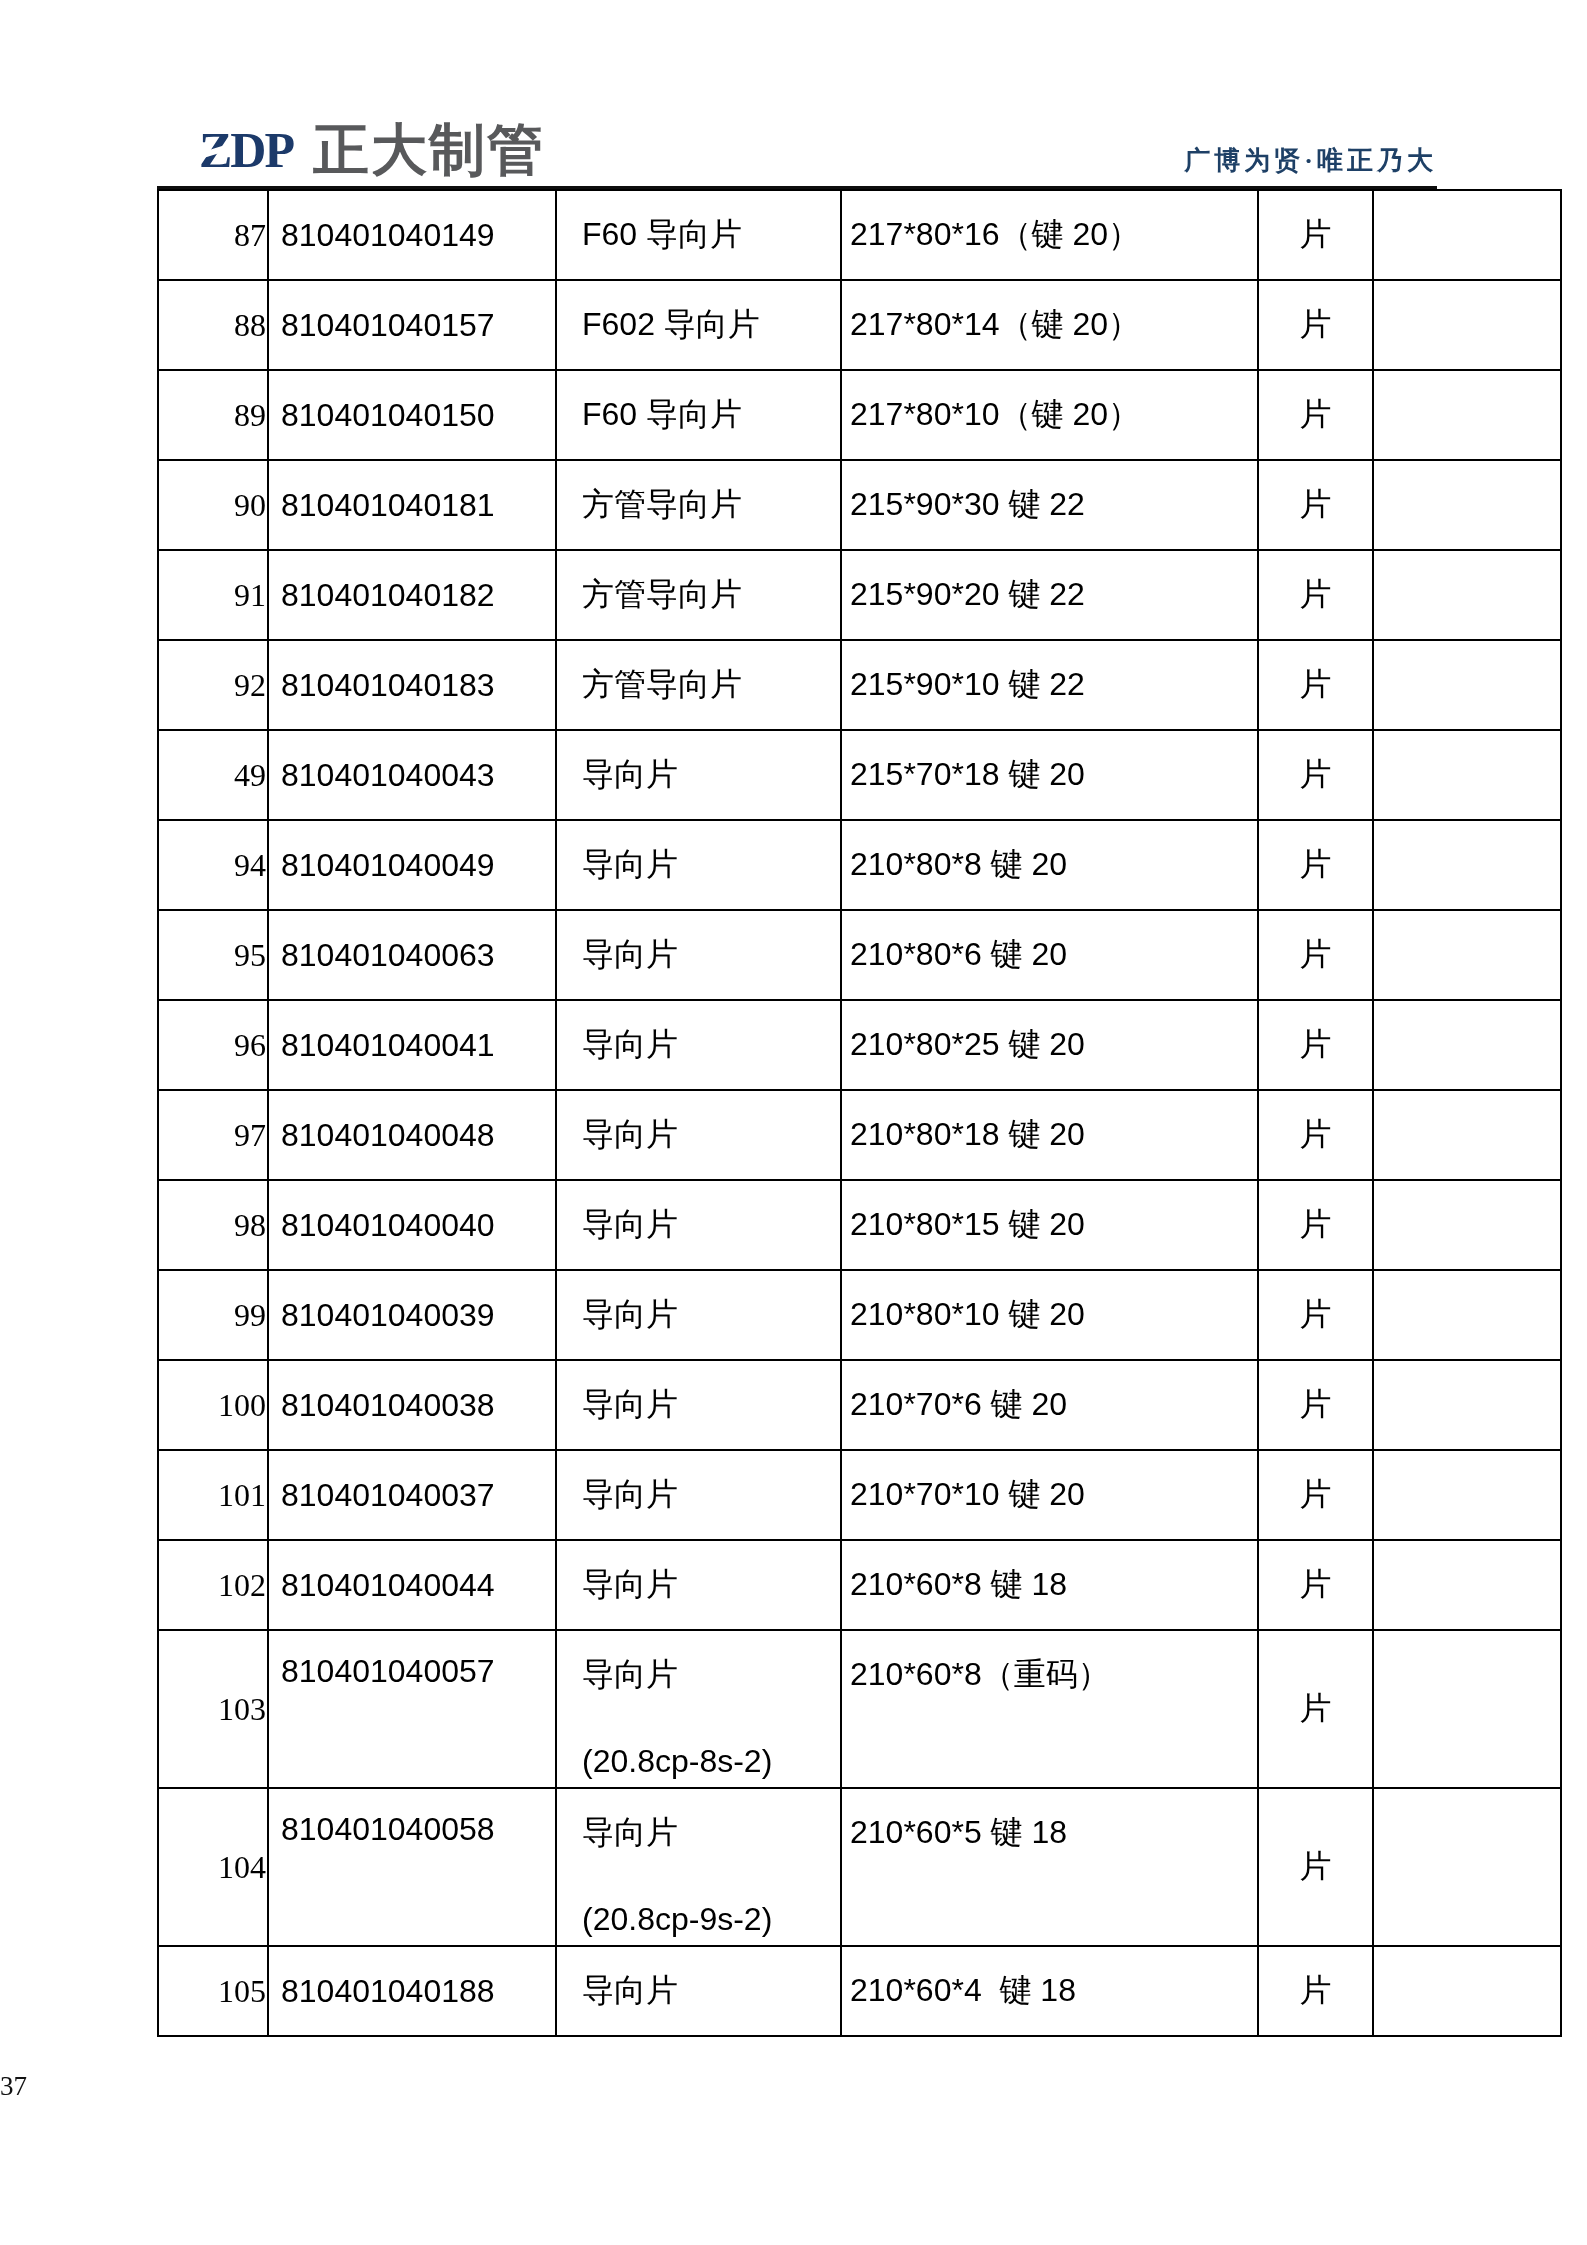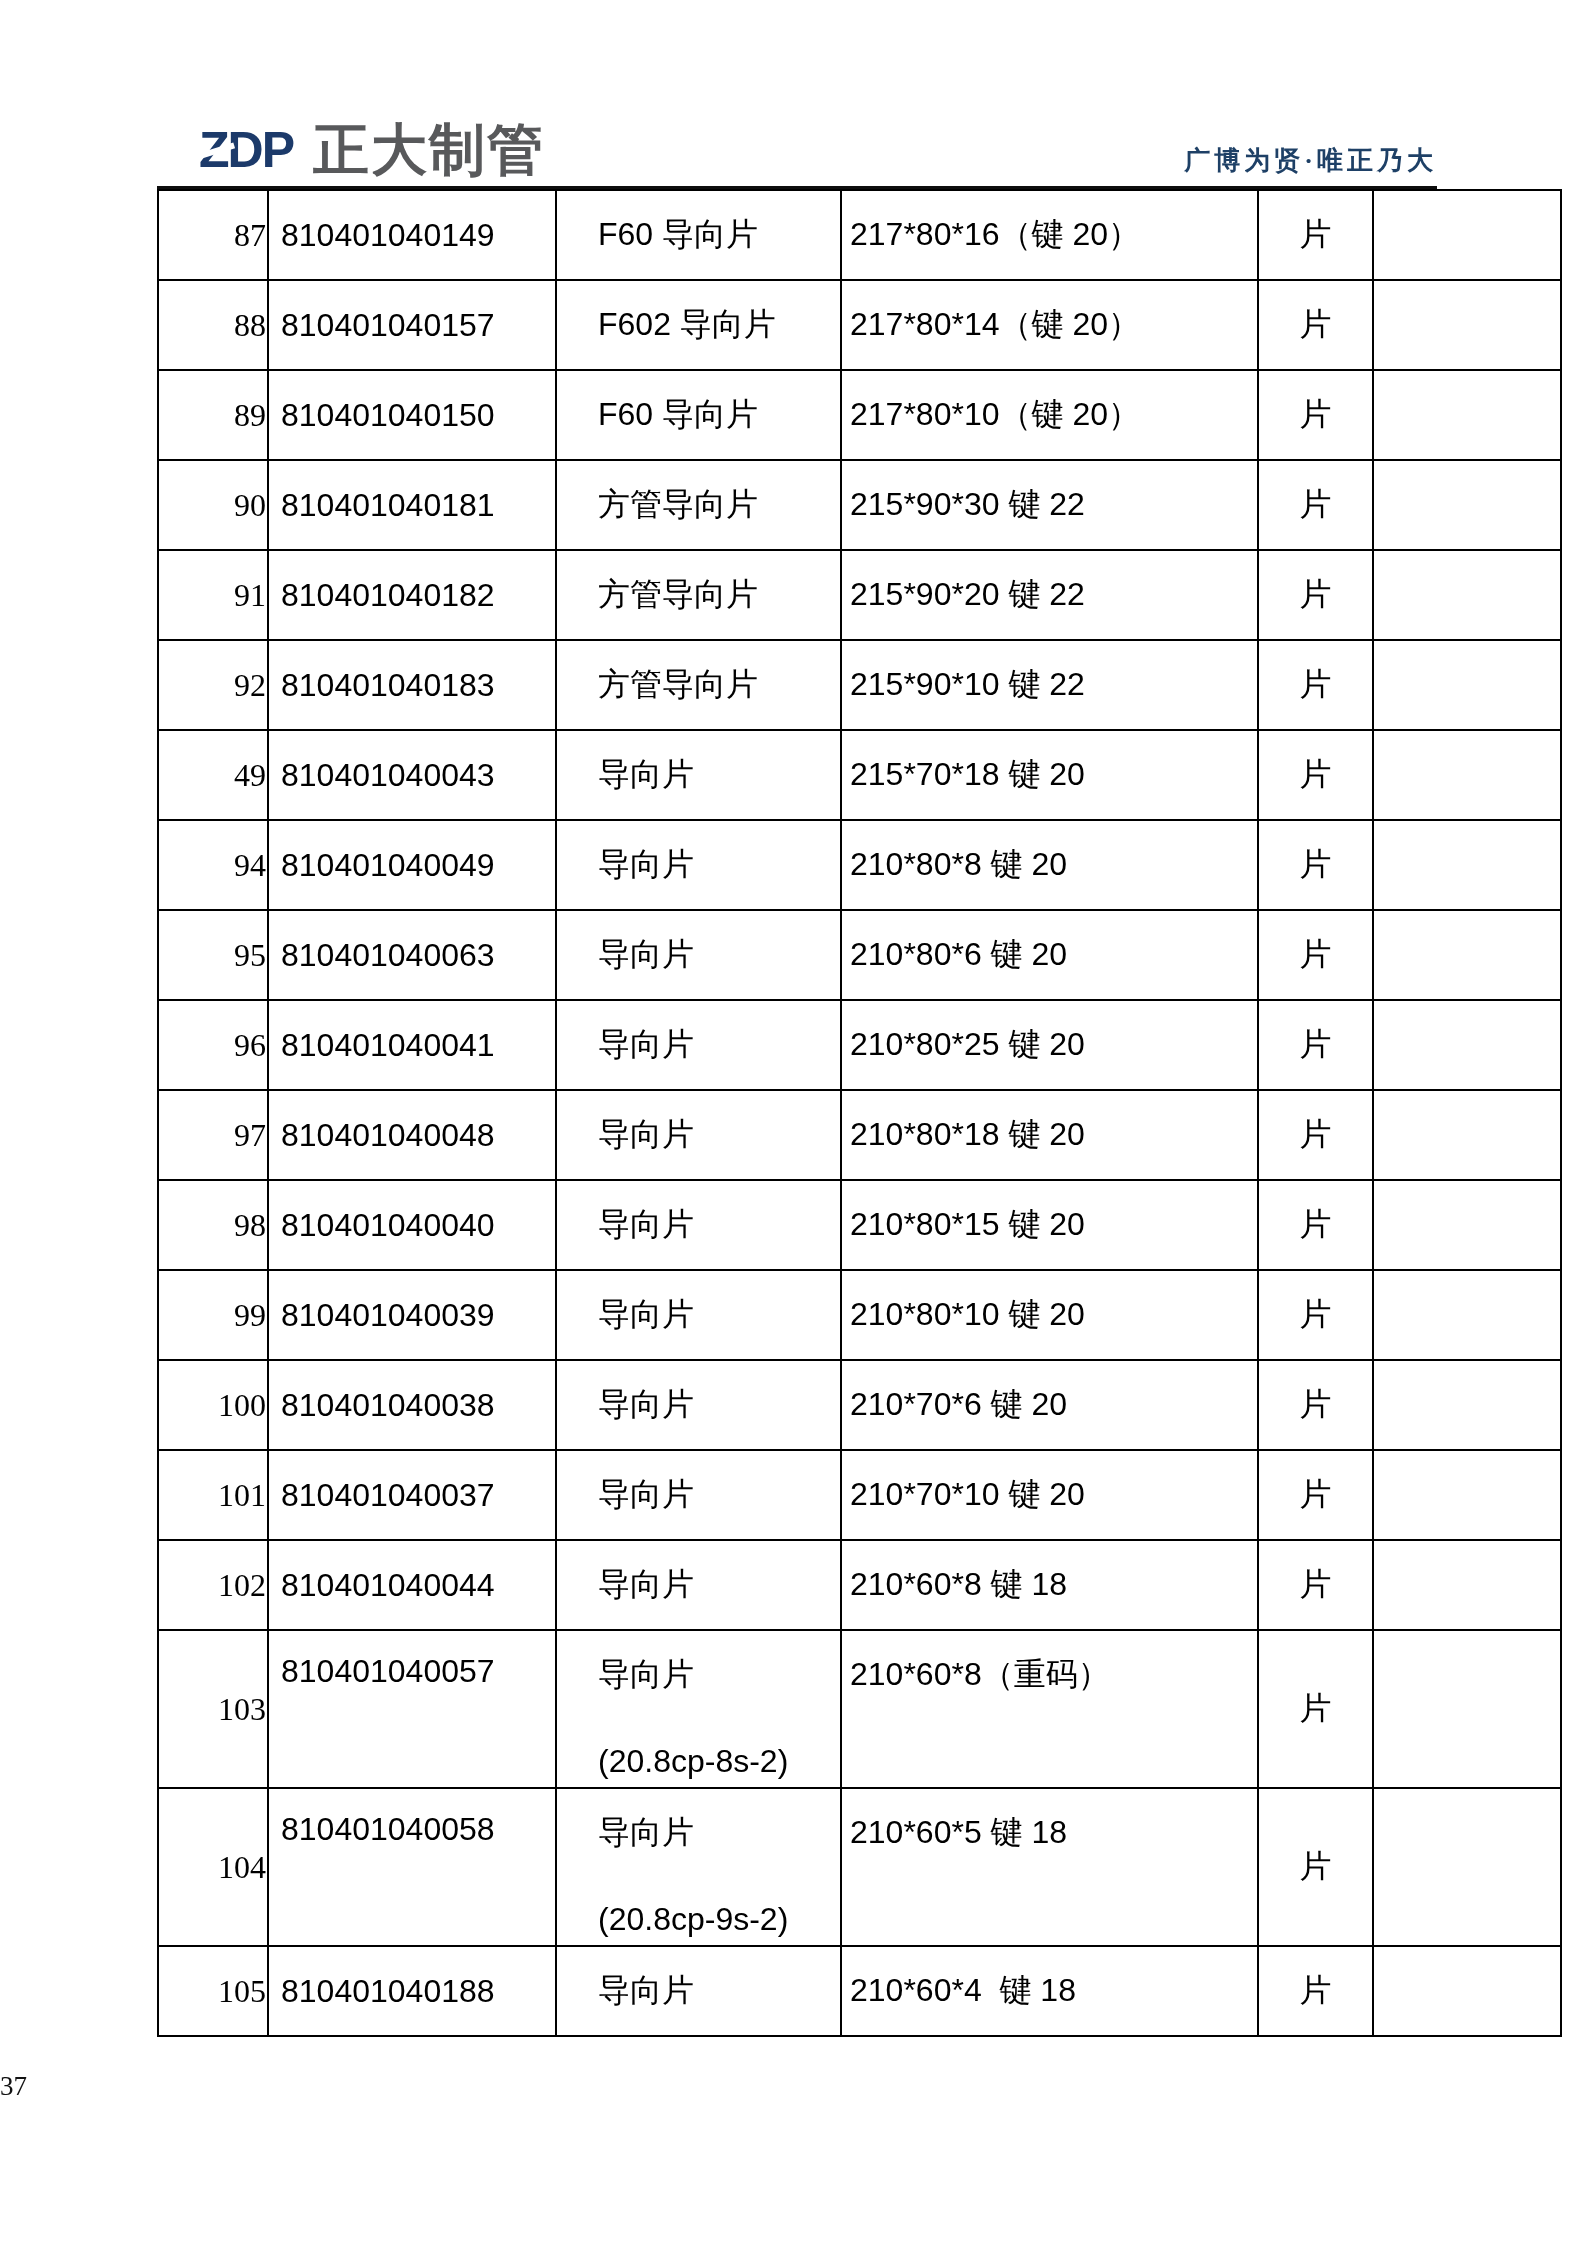--- a/index.html
+++ b/index.html
@@ -18,21 +18,21 @@
     height:186px;
     display:flex;
     justify-content:space-between;
     align-items:flex-end;
     box-sizing:border-box;
     padding-bottom:8px;
   }
   .logo { display:flex; align-items:center; gap:20px; margin-left:42px; }
   .zdp-mark {
     position:relative;
-    font-family:Liberation Sans, sans-serif;
+    font-family:Liberation Serif, serif;
     font-weight:800;
     font-size:50px;
     line-height:1;
     letter-spacing:-2px;
     color:#1c3a6a;
   }
   .zdp-mark::after {      
     content:"";
     position:absolute;
     left:-2px; top:46%;
@@ -77,21 +77,21 @@
     font-size:32px;
     vertical-align:middle;
     box-sizing:border-box;
     overflow:hidden;
   }
   tr.row { height:90px; }
   tr.row.tall { height:158px; }
 
   td.c-no   { font-family:"Liberation Serif", serif; text-align:right; font-size:32px; }
   td.c-code { padding-left:12px; }
-  td.c-name { padding-left:41px; }
+  td.c-name { padding-left:25px; }
   td.c-spec { padding-left:8px; white-space:pre-wrap; }
   td.c-unit { text-align:center; }
   td.c-extra{ }
 
   tr.tall td.c-code,
   tr.tall td.c-name,
   tr.tall td.c-spec { vertical-align:top; padding-top:22px; }
   .name-line2 { margin-top:46px; }
   .name-line2:empty { display:none; }
 

